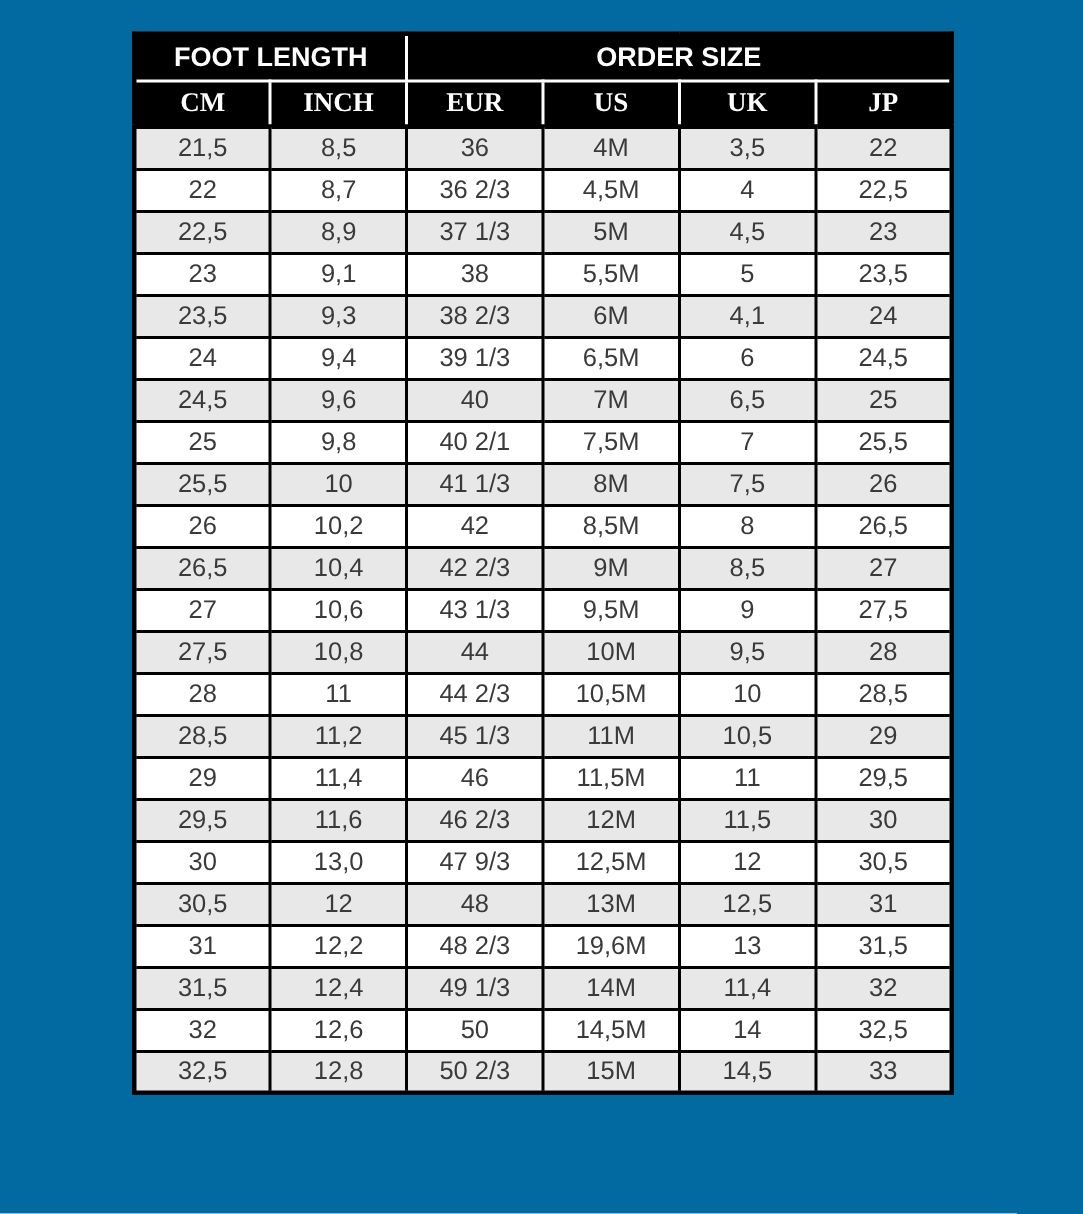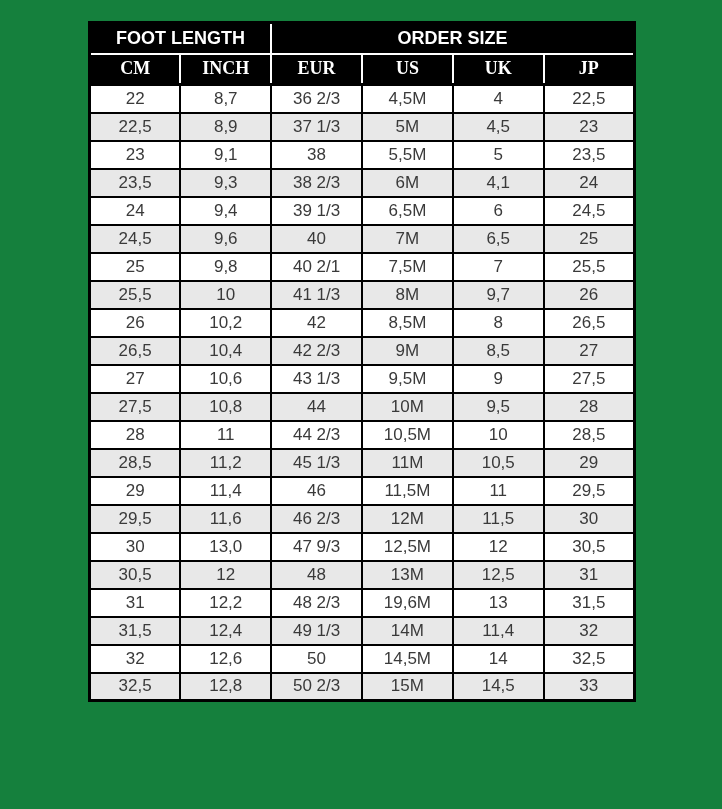--- a/index.html
+++ b/index.html
@@ -15,21 +15,21 @@
   html, body {
     margin: 0;
     padding: 0;
     background: #ffffff;
     font-family: "Liberation Sans", sans-serif;
   }
   .page {
     position: relative;
     width: 722px;
     height: 809px;
-    background: #15803d;
+    background: #0369a1;
     overflow: hidden;
   }
   table.size-table {
     position: absolute;
     left: 88px;
     top: 21px;
     width: 548px;
     border-collapse: collapse;
     table-layout: fixed;
     border: 3px solid var(--border);
@@ -76,20 +76,28 @@
       <tr class="col-row">
         <th>CM</th>
         <th>INCH</th>
         <th>EUR</th>
         <th>US</th>
         <th>UK</th>
         <th>JP</th>
       </tr>
     </thead>
     <tbody id="size-table-body">
+        <tr class="alt">
+          <td>21,5</td>
+          <td>8,5</td>
+          <td>36</td>
+          <td>4M</td>
+          <td>3,5</td>
+          <td>22</td>
+        </tr>
         <tr>
           <td>22</td>
           <td>8,7</td>
           <td>36 2/3</td>
           <td>4,5M</td>
           <td>4</td>
           <td>22,5</td>
         </tr>
         <tr class="alt">
           <td>22,5</td>
@@ -137,21 +145,21 @@
           <td>40 2/1</td>
           <td>7,5M</td>
           <td>7</td>
           <td>25,5</td>
         </tr>
         <tr class="alt">
           <td>25,5</td>
           <td>10</td>
           <td>41 1/3</td>
           <td>8M</td>
-          <td>9,7</td>
+          <td>7,5</td>
           <td>26</td>
         </tr>
         <tr>
           <td>26</td>
           <td>10,2</td>
           <td>42</td>
           <td>8,5M</td>
           <td>8</td>
           <td>26,5</td>
         </tr>

